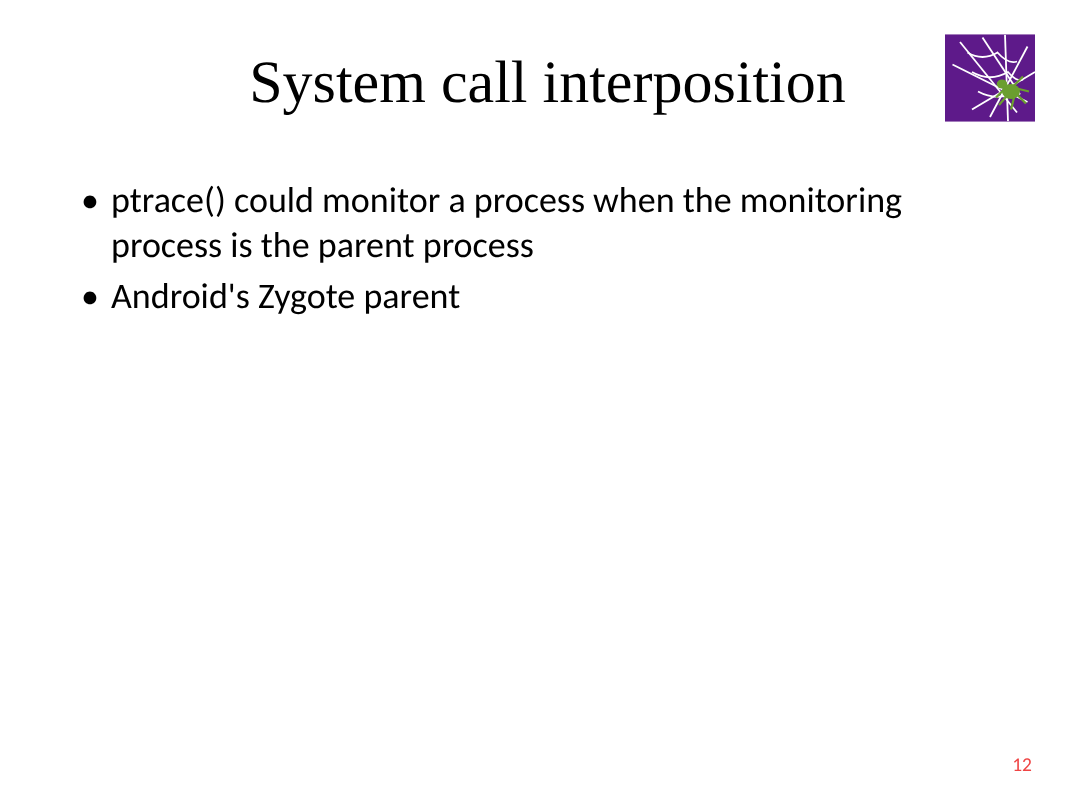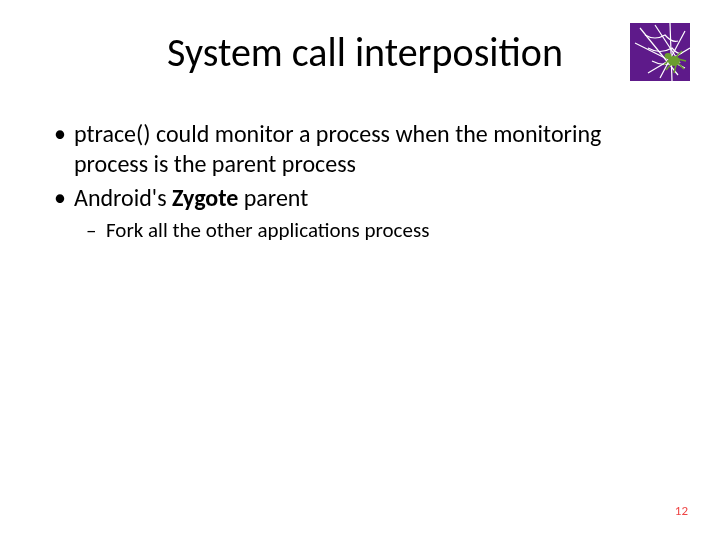--- a/index.html
+++ b/index.html
@@ -10,22 +10,23 @@
     body {
       width: 720px;
       height: 540px;
       background: white;
       font-family: Calibri, 'Segoe UI', Arial, sans-serif;
       position: relative;
       overflow: hidden;
     }
     .header {
       display: flex;
-      align-items: flex-start;
+      align-items: center;
       padding: 28px 30px 0 40px;
+      font-family: Liberation Serif, serif;
     }
     .title {
       flex: 1;
       text-align: center;
       font-size: 40px;
       font-weight: 400;
       color: #000;
       margin-left: 60px;
     }
     .logo {
@@ -64,21 +65,21 @@
       padding-left: 56px;
       position: relative;
     }
     .bullet-l2::before {
       content: "–";
       position: absolute;
       left: 36px;
       top: 0;
     }
     .bold {
-      font-weight: 700;
+      font-weight: 400;
     }
     .page-number {
       position: absolute;
       bottom: 22px;
       right: 32px;
       font-size: 13px;
       color: #ef4444;
     }
   </style>
 </head>
@@ -114,16 +115,15 @@
       </g>
     </svg>
   </div>
 </div>
 
 <div class="content">
   <div class="bullet-l1">ptrace() could monitor a process when the monitoring process is the parent process</div>
   <div class="bullet-l1">
     <span>Android's </span><span class="bold">Zygote</span><span> parent</span>
   </div>
-  <div class="bullet-l2">Fork all the other applications process</div>
 </div>
 
 <div class="page-number">12</div>
 
 </body></html>

